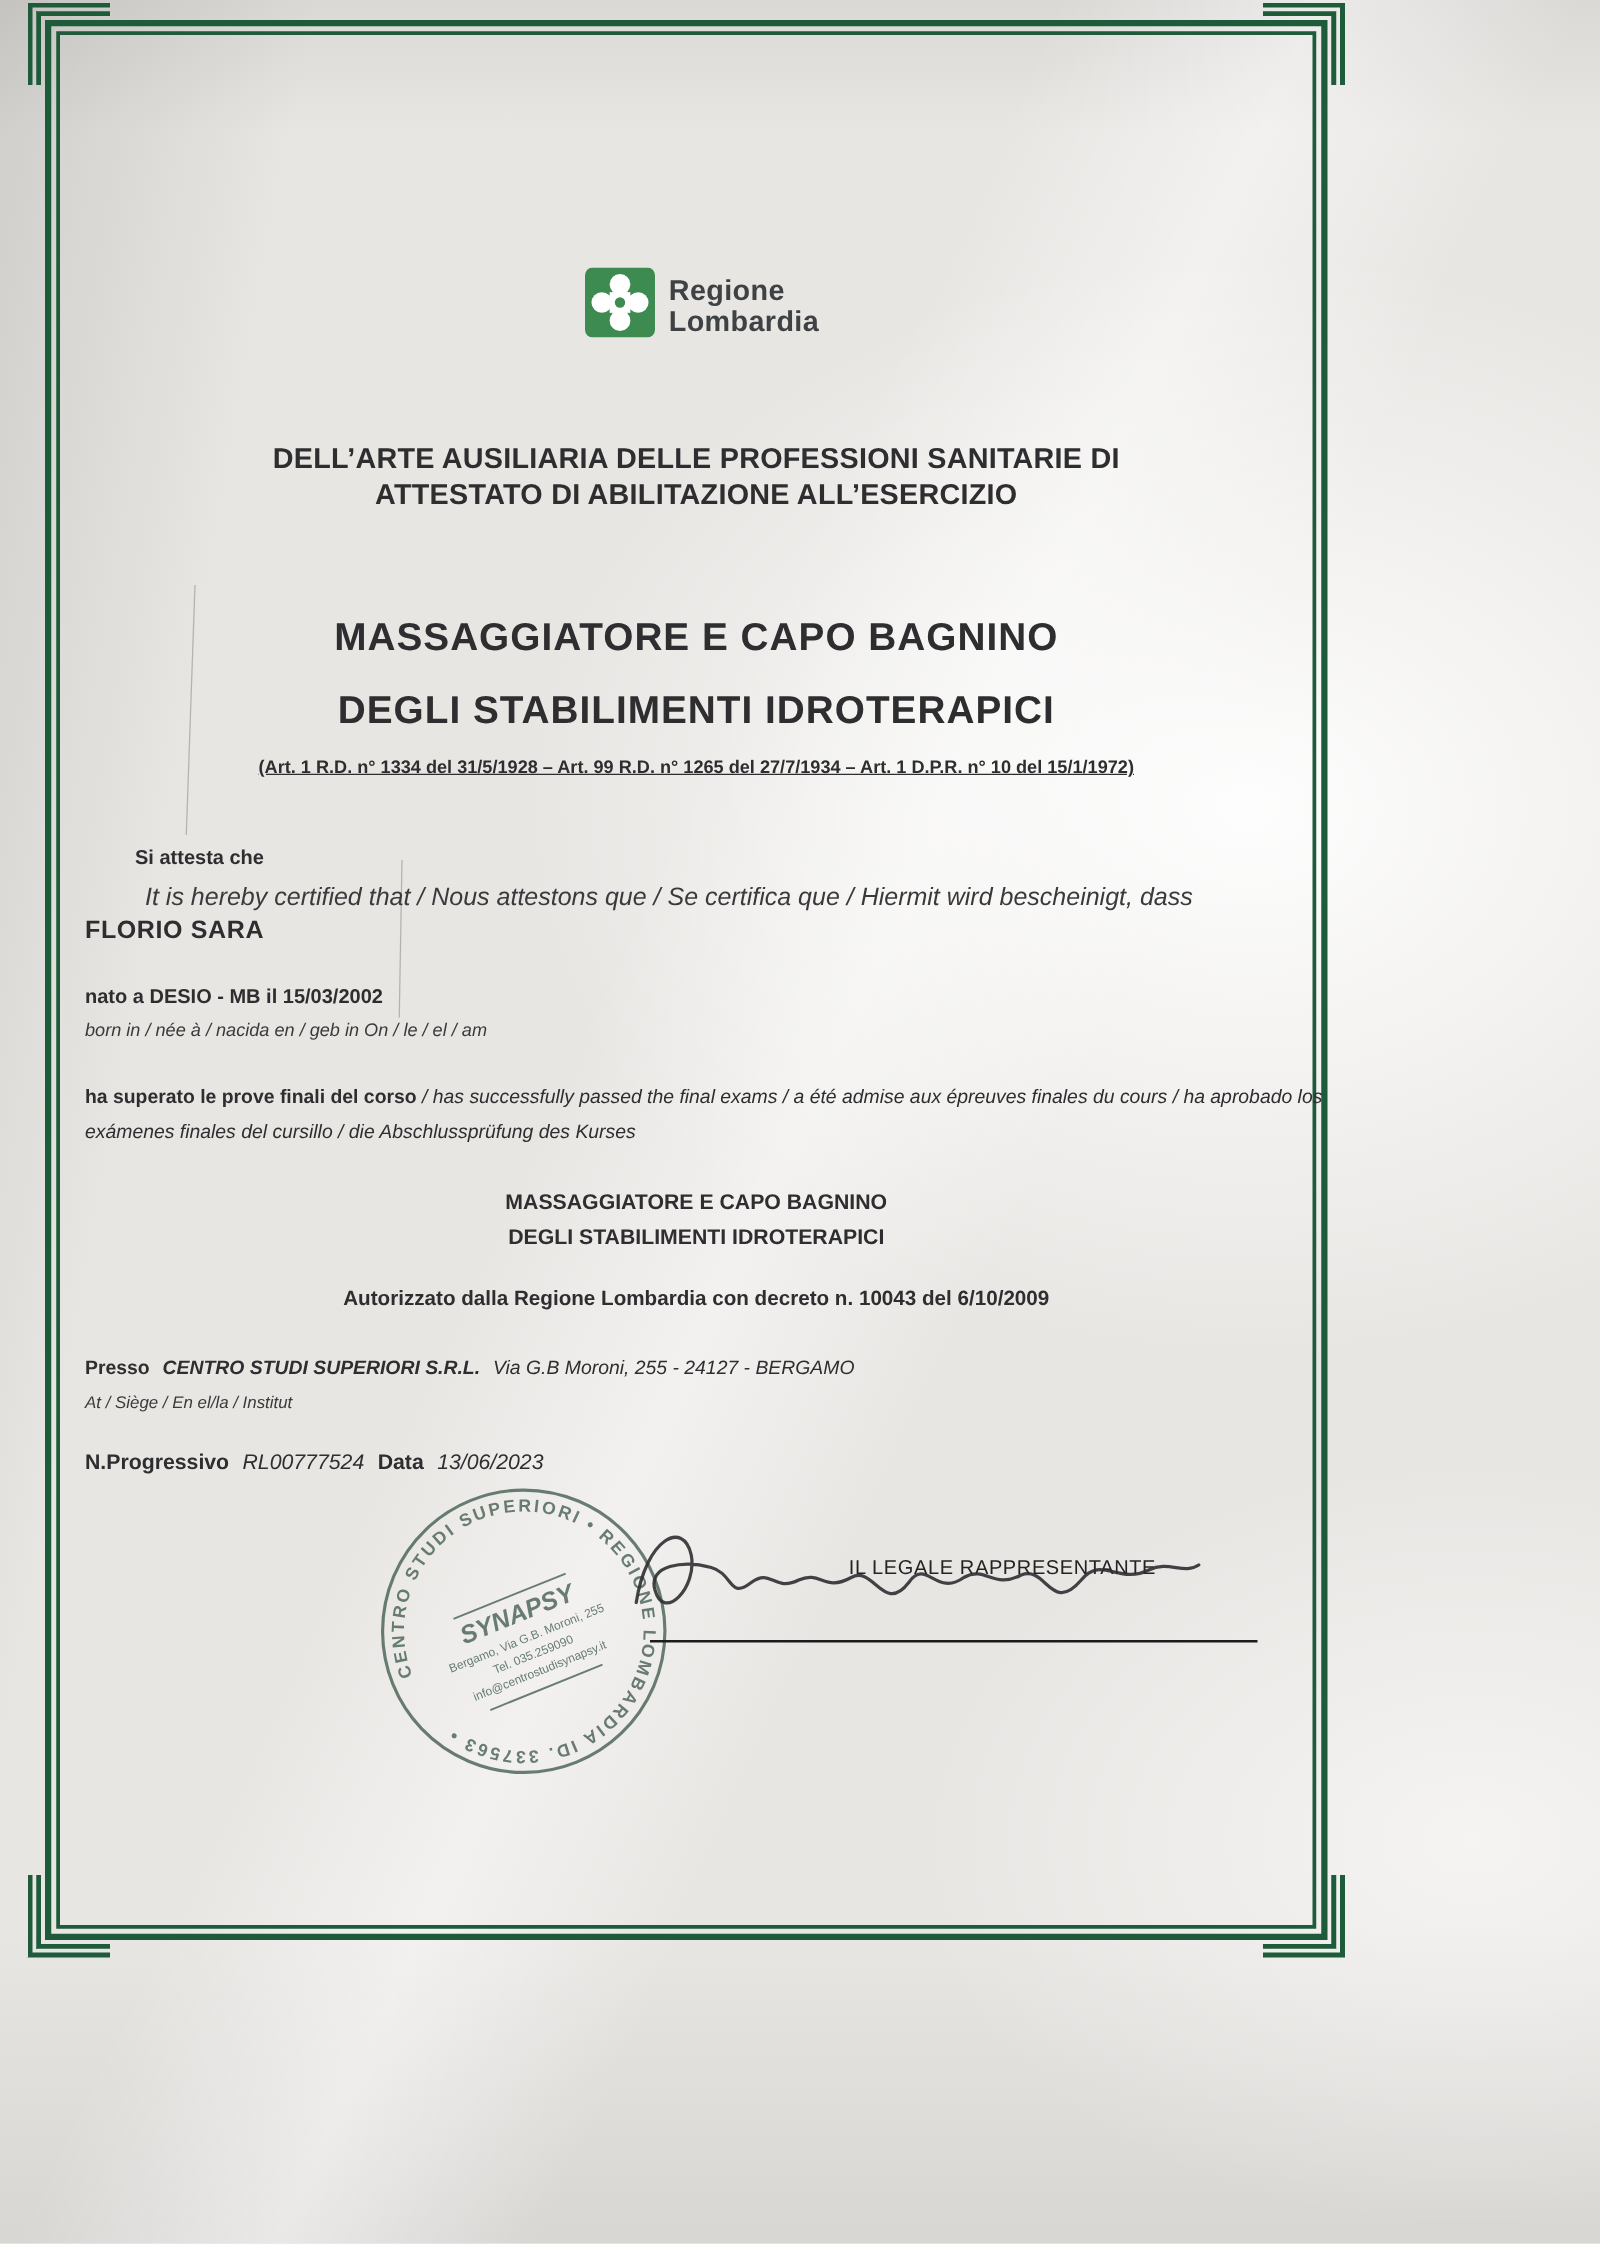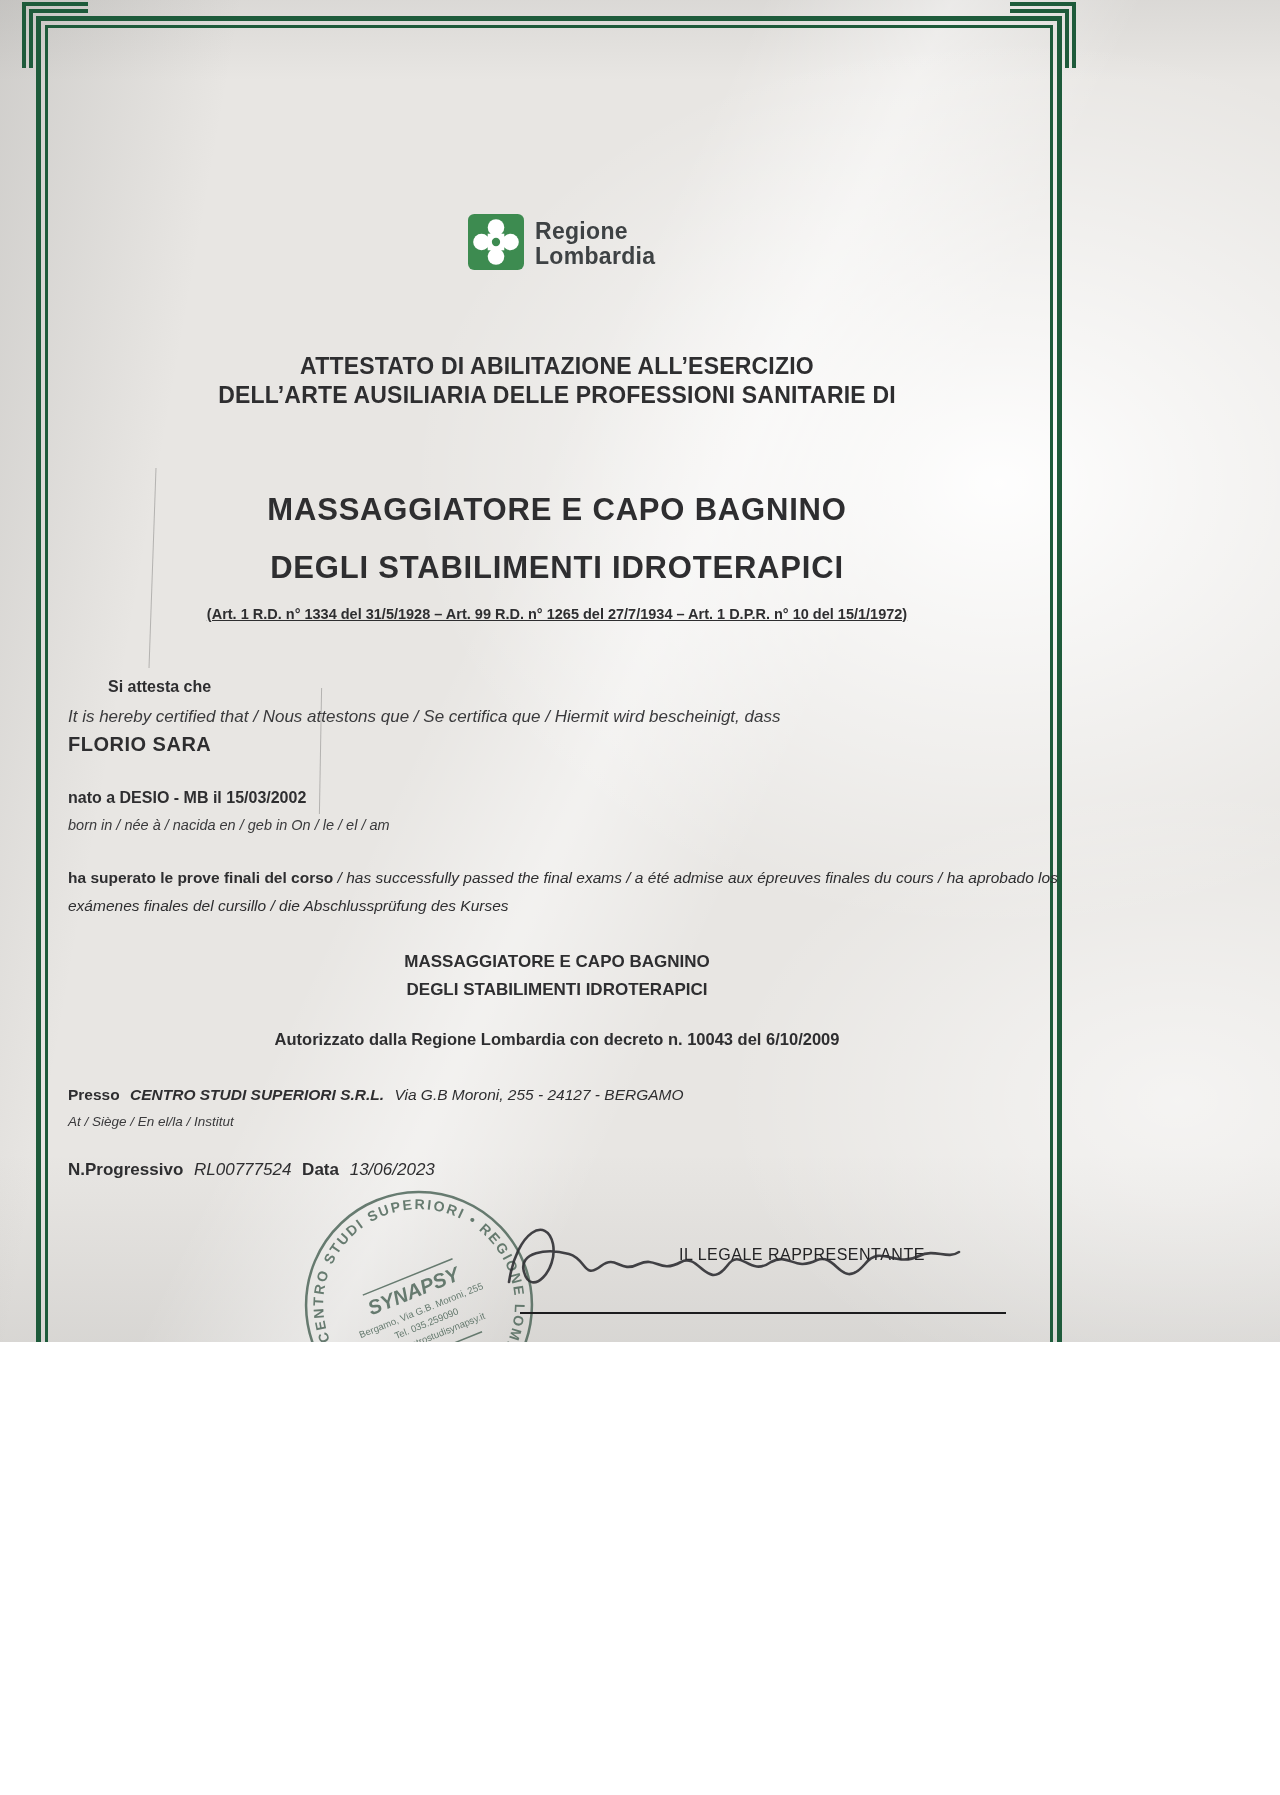--- a/index.html
+++ b/index.html
@@ -4,21 +4,21 @@
 <title>Attestato</title>
 <style>
   :root{
     --green:#1E5B3B;
     --ink:#2e2e30;
     --stamp:#4A6356;
   }
   *{box-sizing:border-box;}
   body{margin:0;font-family:"Liberation Sans", sans-serif;color:var(--ink);}
   .page{
-    position:relative;width:1280px;height:1342px;overflow:hidden;
+    position:relative;width:1280px;height:1795px;overflow:hidden;
     background-color:#e8e6e3;
     background-image:
       radial-gradient(ellipse 950px 720px at 78% 36%, rgba(255,255,255,.95), rgba(255,255,255,0) 62%),
       radial-gradient(ellipse 760px 520px at 92% 82%, rgba(255,255,255,.55), rgba(255,255,255,0) 60%),
       linear-gradient(115deg, rgba(255,255,255,0) 40%, rgba(255,255,255,.45) 50%, rgba(255,255,255,0) 60%),
       linear-gradient(100deg, rgba(110,110,108,.20) 0%, rgba(110,110,108,0) 16%),
       linear-gradient(0deg, rgba(100,100,98,.12) 0%, rgba(100,100,98,0) 14%),
       linear-gradient(180deg, rgba(100,100,98,.10) 0%, rgba(100,100,98,0) 6%);
     padding-left: 45px;
   }
@@ -37,21 +37,21 @@
   
   .center-band{position:absolute;left:57px;width:1000px;text-align:center;}
   .heading{top:352px;font-size:23px;font-weight:700;line-height:1.28;letter-spacing:.2px;}
   .qual{top:492px;font-size:31px;font-weight:700;letter-spacing:.8px;}
   .qual .l2{margin-top:22px;}
   .lawref{top:606px;font-size:14.5px;font-weight:700;text-decoration:underline;}
   .left-col{position:absolute;left:68px;}
   .b{font-weight:700;}
   .i{font-style:italic;}
   .attest-label{top:678px;font-size:16px;font-weight:700;margin-left:40px;}
-  .attest-tr{top:707px;font-size:17px;font-style:italic;color:#3a3a3c;}
+  .attest-tr{top:707px;font-size:20px;font-style:italic;color:#3a3a3c;margin-left:48px;}
   .holder-name{top:733px;font-size:20px;font-weight:700;letter-spacing:.5px;}
   .birth{top:789px;font-size:16px;font-weight:700;text-align:center;}
   .birth-tr{top:817px;font-size:14.5px;font-style:italic;color:#3a3a3c;}
   .passed{top:864px;width:1005px;font-size:15.5px;line-height:1.8;}
   .course{top:948px;font-size:17px;font-weight:700;line-height:1.65;}
   .auth{top:1030px;font-size:16.5px;font-weight:700;}
   .presso{top:1086px;font-size:15.5px;}
   .presso span{margin-right:6px;}
   .presso-tr{top:1114px;font-size:13.5px;font-style:italic;color:#3a3a3c;}
   .prog{top:1160px;font-size:17px;}
@@ -99,22 +99,22 @@
         <circle cx="27" cy="27" r="4" fill="#3D8B50"></circle>
       </svg>
     </span>
     <div class="logo-text">
       <div>Regione</div>
       <div>Lombardia</div>
     </div>
   </div>
 
   <div class="center-band heading">
+    <div>DELL’ARTE AUSILIARIA DELLE PROFESSIONI SANITARIE DI</div>
     <div>ATTESTATO DI ABILITAZIONE ALL’ESERCIZIO</div>
-    <div>DELL’ARTE AUSILIARIA DELLE PROFESSIONI SANITARIE DI</div>
   </div>
 
   <div class="center-band qual">
     <div>MASSAGGIATORE E CAPO BAGNINO</div>
     <div class="l2">DEGLI STABILIMENTI IDROTERAPICI</div>
   </div>
 
   <div class="center-band lawref">(Art. 1 R.D. n° 1334 del 31/5/1928 – Art. 99 R.D. n° 1265 del 27/7/1934 – Art. 1 D.P.R. n° 10 del 15/1/1972)</div>
 
   <div class="left-col attest-label">Si attesta che</div>

